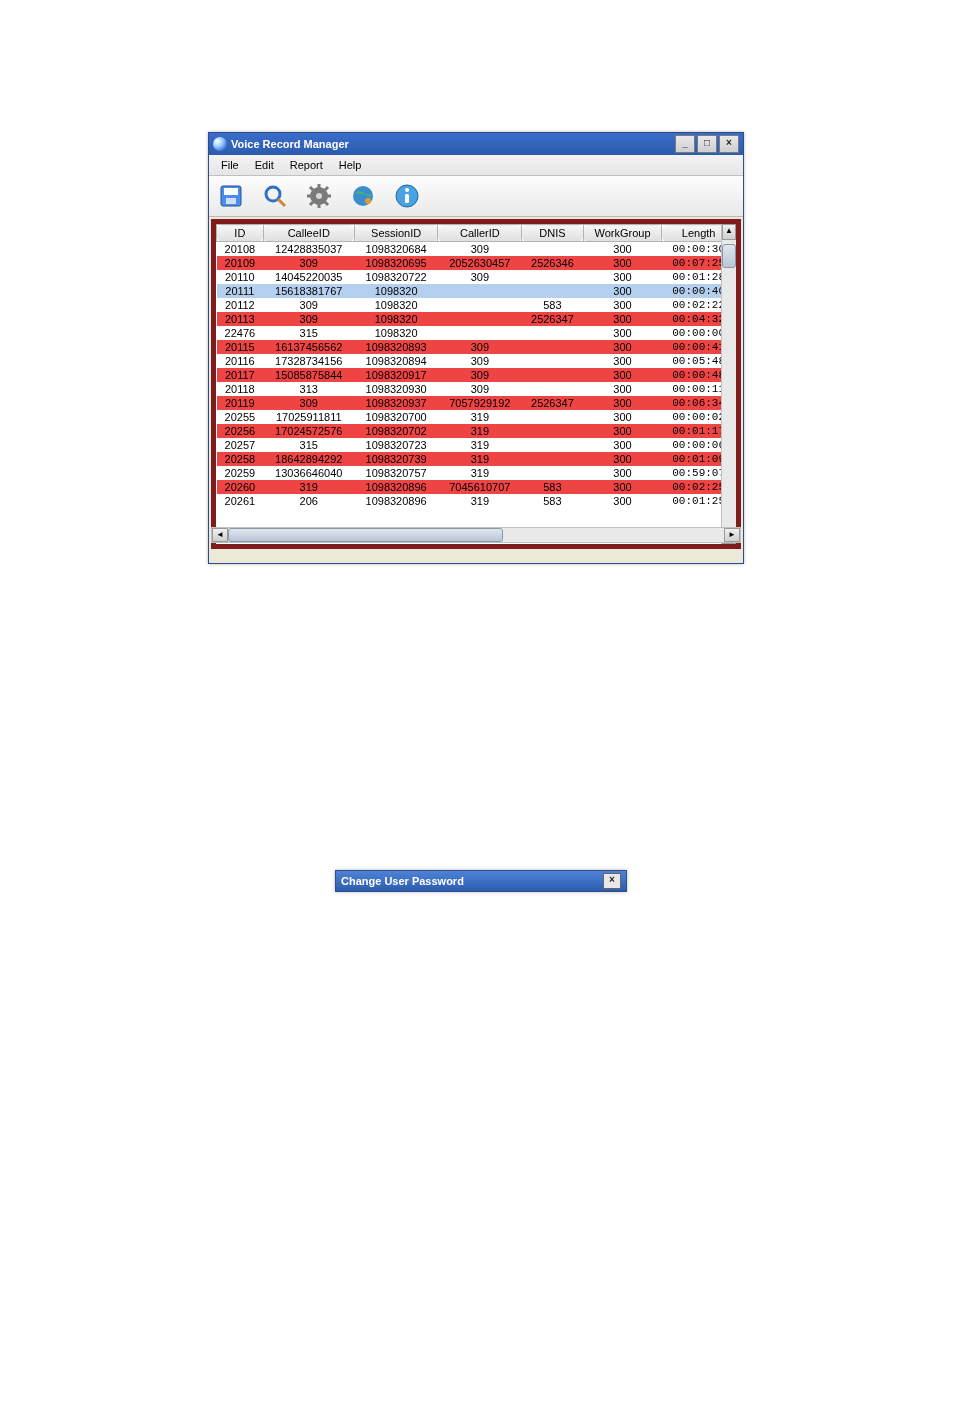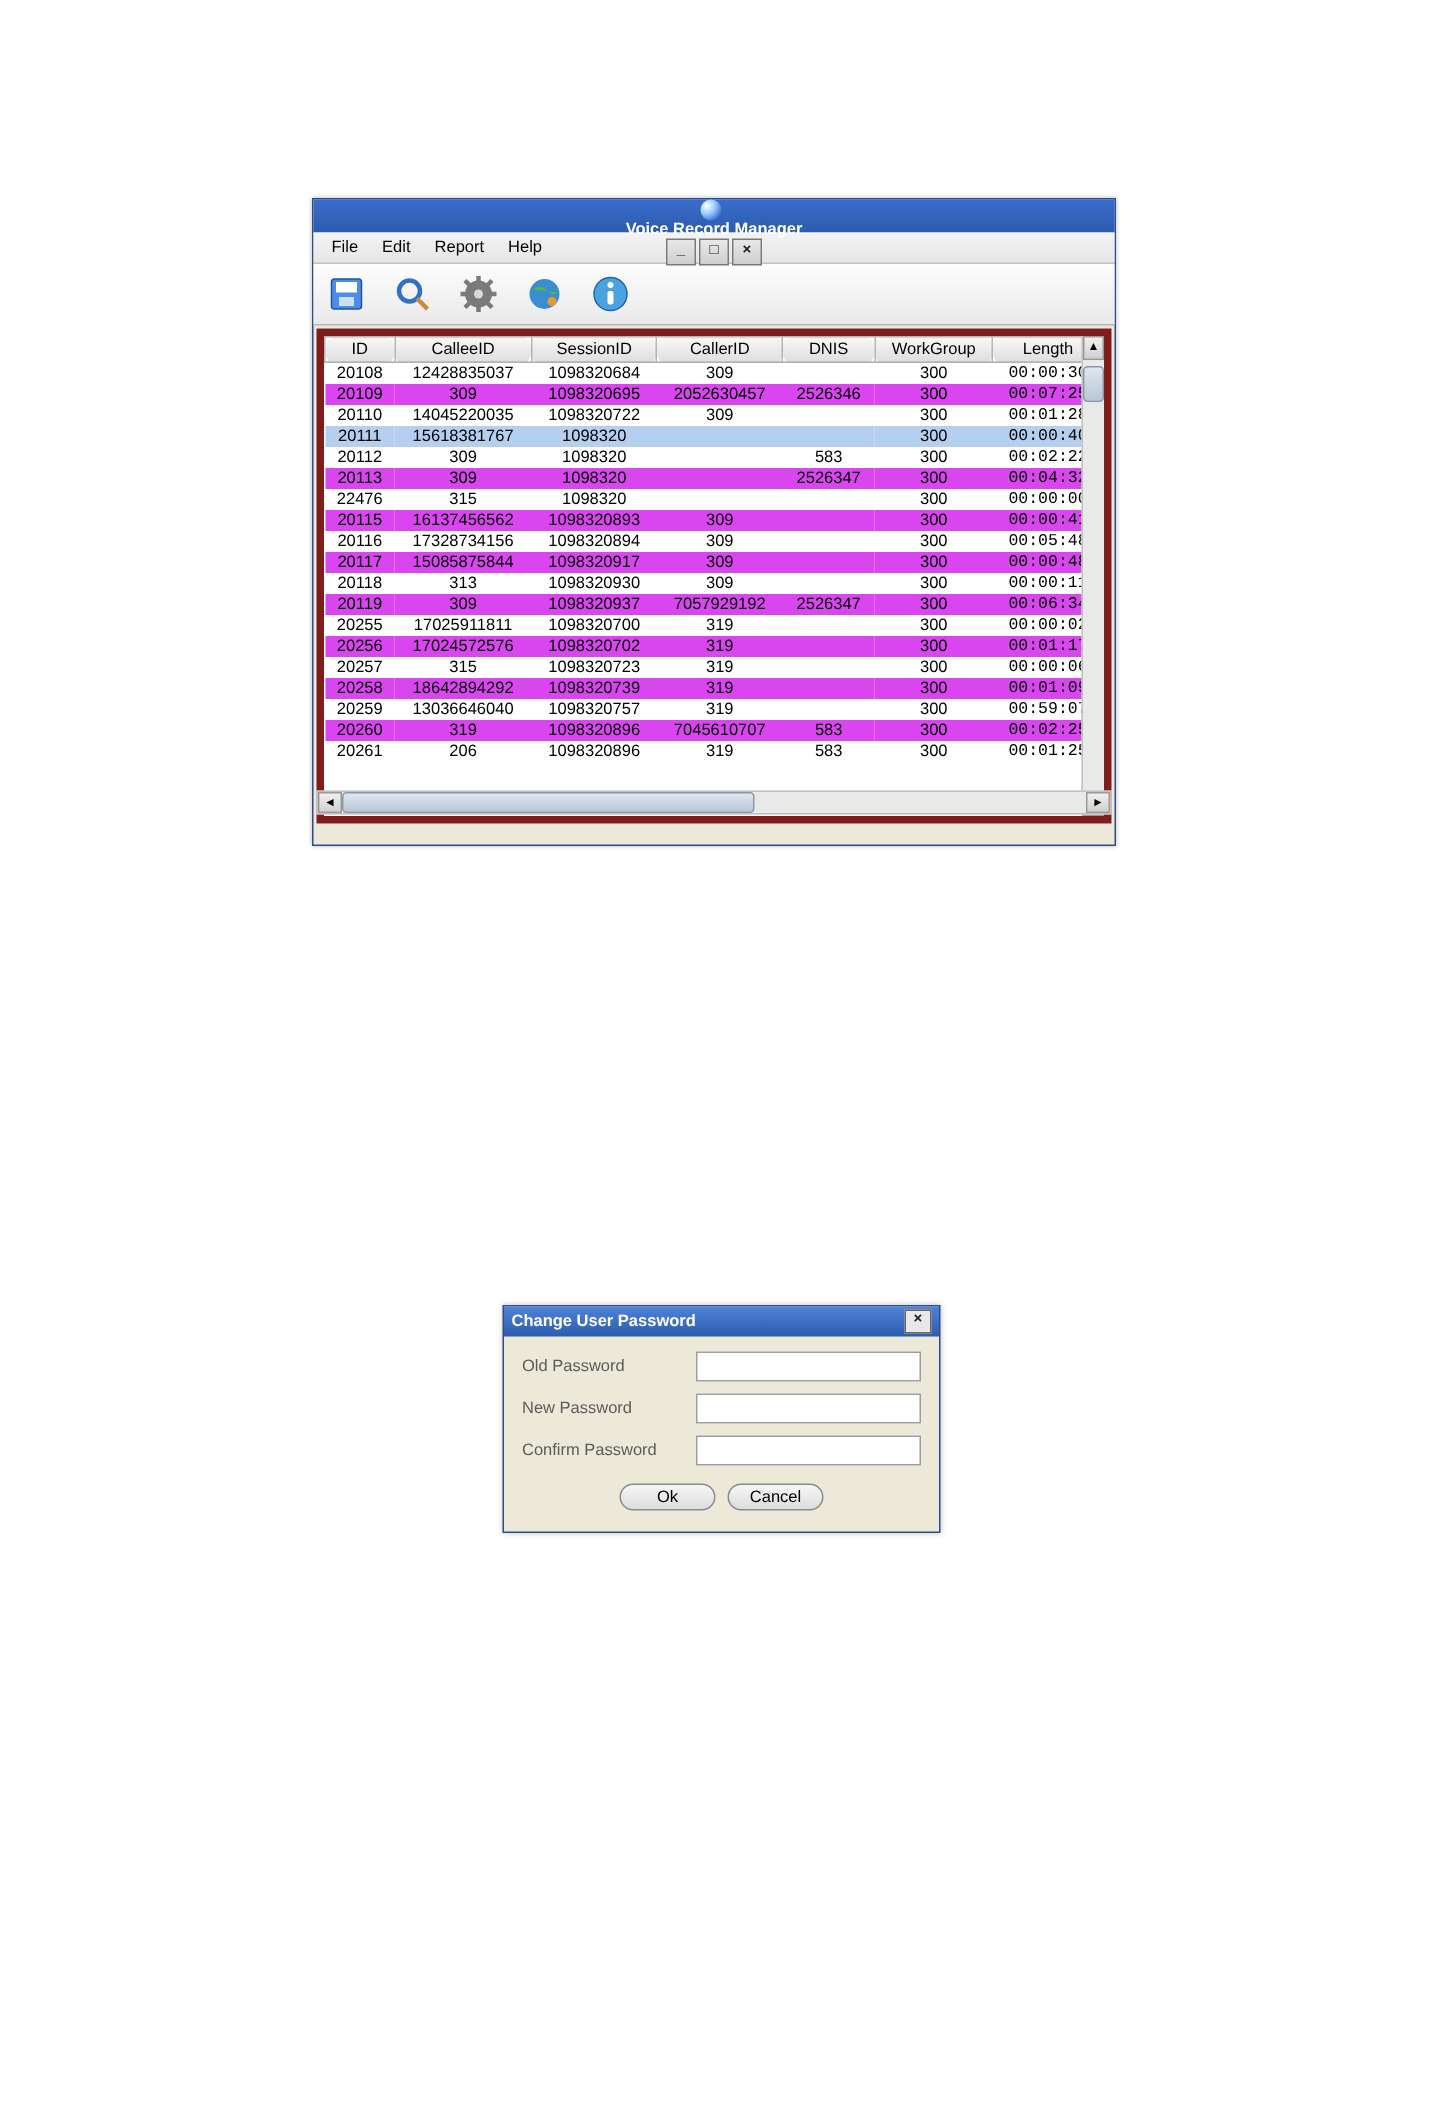--- a/index.html
+++ b/index.html
@@ -28,21 +28,20 @@
   }
   .titlebar {
     height: 22px;
     background: linear-gradient(#3a6ccc,#2c5cad);
     color:#fff;
     display:flex;
     align-items:center;
     padding:0 4px;
     font-size:11px;
     font-weight:bold;
-    flex-direction:column;
   }
   .titlebar .title-icon {
     width:14px;height:14px;
     border-radius:50%;
     background: radial-gradient(circle at 30% 30%, #fff,#9cf 40%,#36c 80%);
     margin-right:4px;
     flex-shrink:0;
   }
   .titlebar .title-text {flex:1;}
   .win-btns {display:flex;gap:2px;}
@@ -101,21 +100,21 @@
     padding:2px 4px;
     color:#000;
   }
   table.data td {
     font-size:11px;
     padding:1px 4px;
     text-align:center;
     color:#000;
     white-space:nowrap;
   }
-  tr.even td{ background:#d946ef; }
+  tr.even td{ background:#ef4444; }
   tr.sel  td{ background:#b5d0ef; }
   .col-length{color:#1a3cc0;font-family:"Courier New",monospace;font-size:11px;}
   
   .context-menu {
     position:absolute;
     left:210px;top:62px;
     width:100px;
     background:#fff;
     border:1px solid #7a7a7a;
     box-shadow:2px 2px 3px rgba(0,0,0,.25);
@@ -458,33 +457,15 @@
       <div class="arrow">►</div>
     </div>
 
   </div>
 
   <div class="pw-dialog">
     <div class="pw-titlebar">
       <div class="pw-title">Change User Password</div>
       <div class="pw-close">×</div>
     </div>
-    <div class="pw-body">
-      <div class="pw-row">
-        <div class="pw-label">Old Password</div>
-        <input class="pw-input" type="password" style="">
-      </div>
-      <div class="pw-row">
-        <div class="pw-label">New Password</div>
-        <input class="pw-input" type="password" style="">
-      </div>
-      <div class="pw-row">
-        <div class="pw-label">Confirm Password</div>
-        <input class="pw-input" type="password" style="">
-      </div>
-      <div class="pw-buttons">
-        <button class="pw-btn">Ok</button>
-        <button class="pw-btn">Cancel</button>
-      </div>
-    </div>
   </div>
 
 </div>
 
 </body></html>

